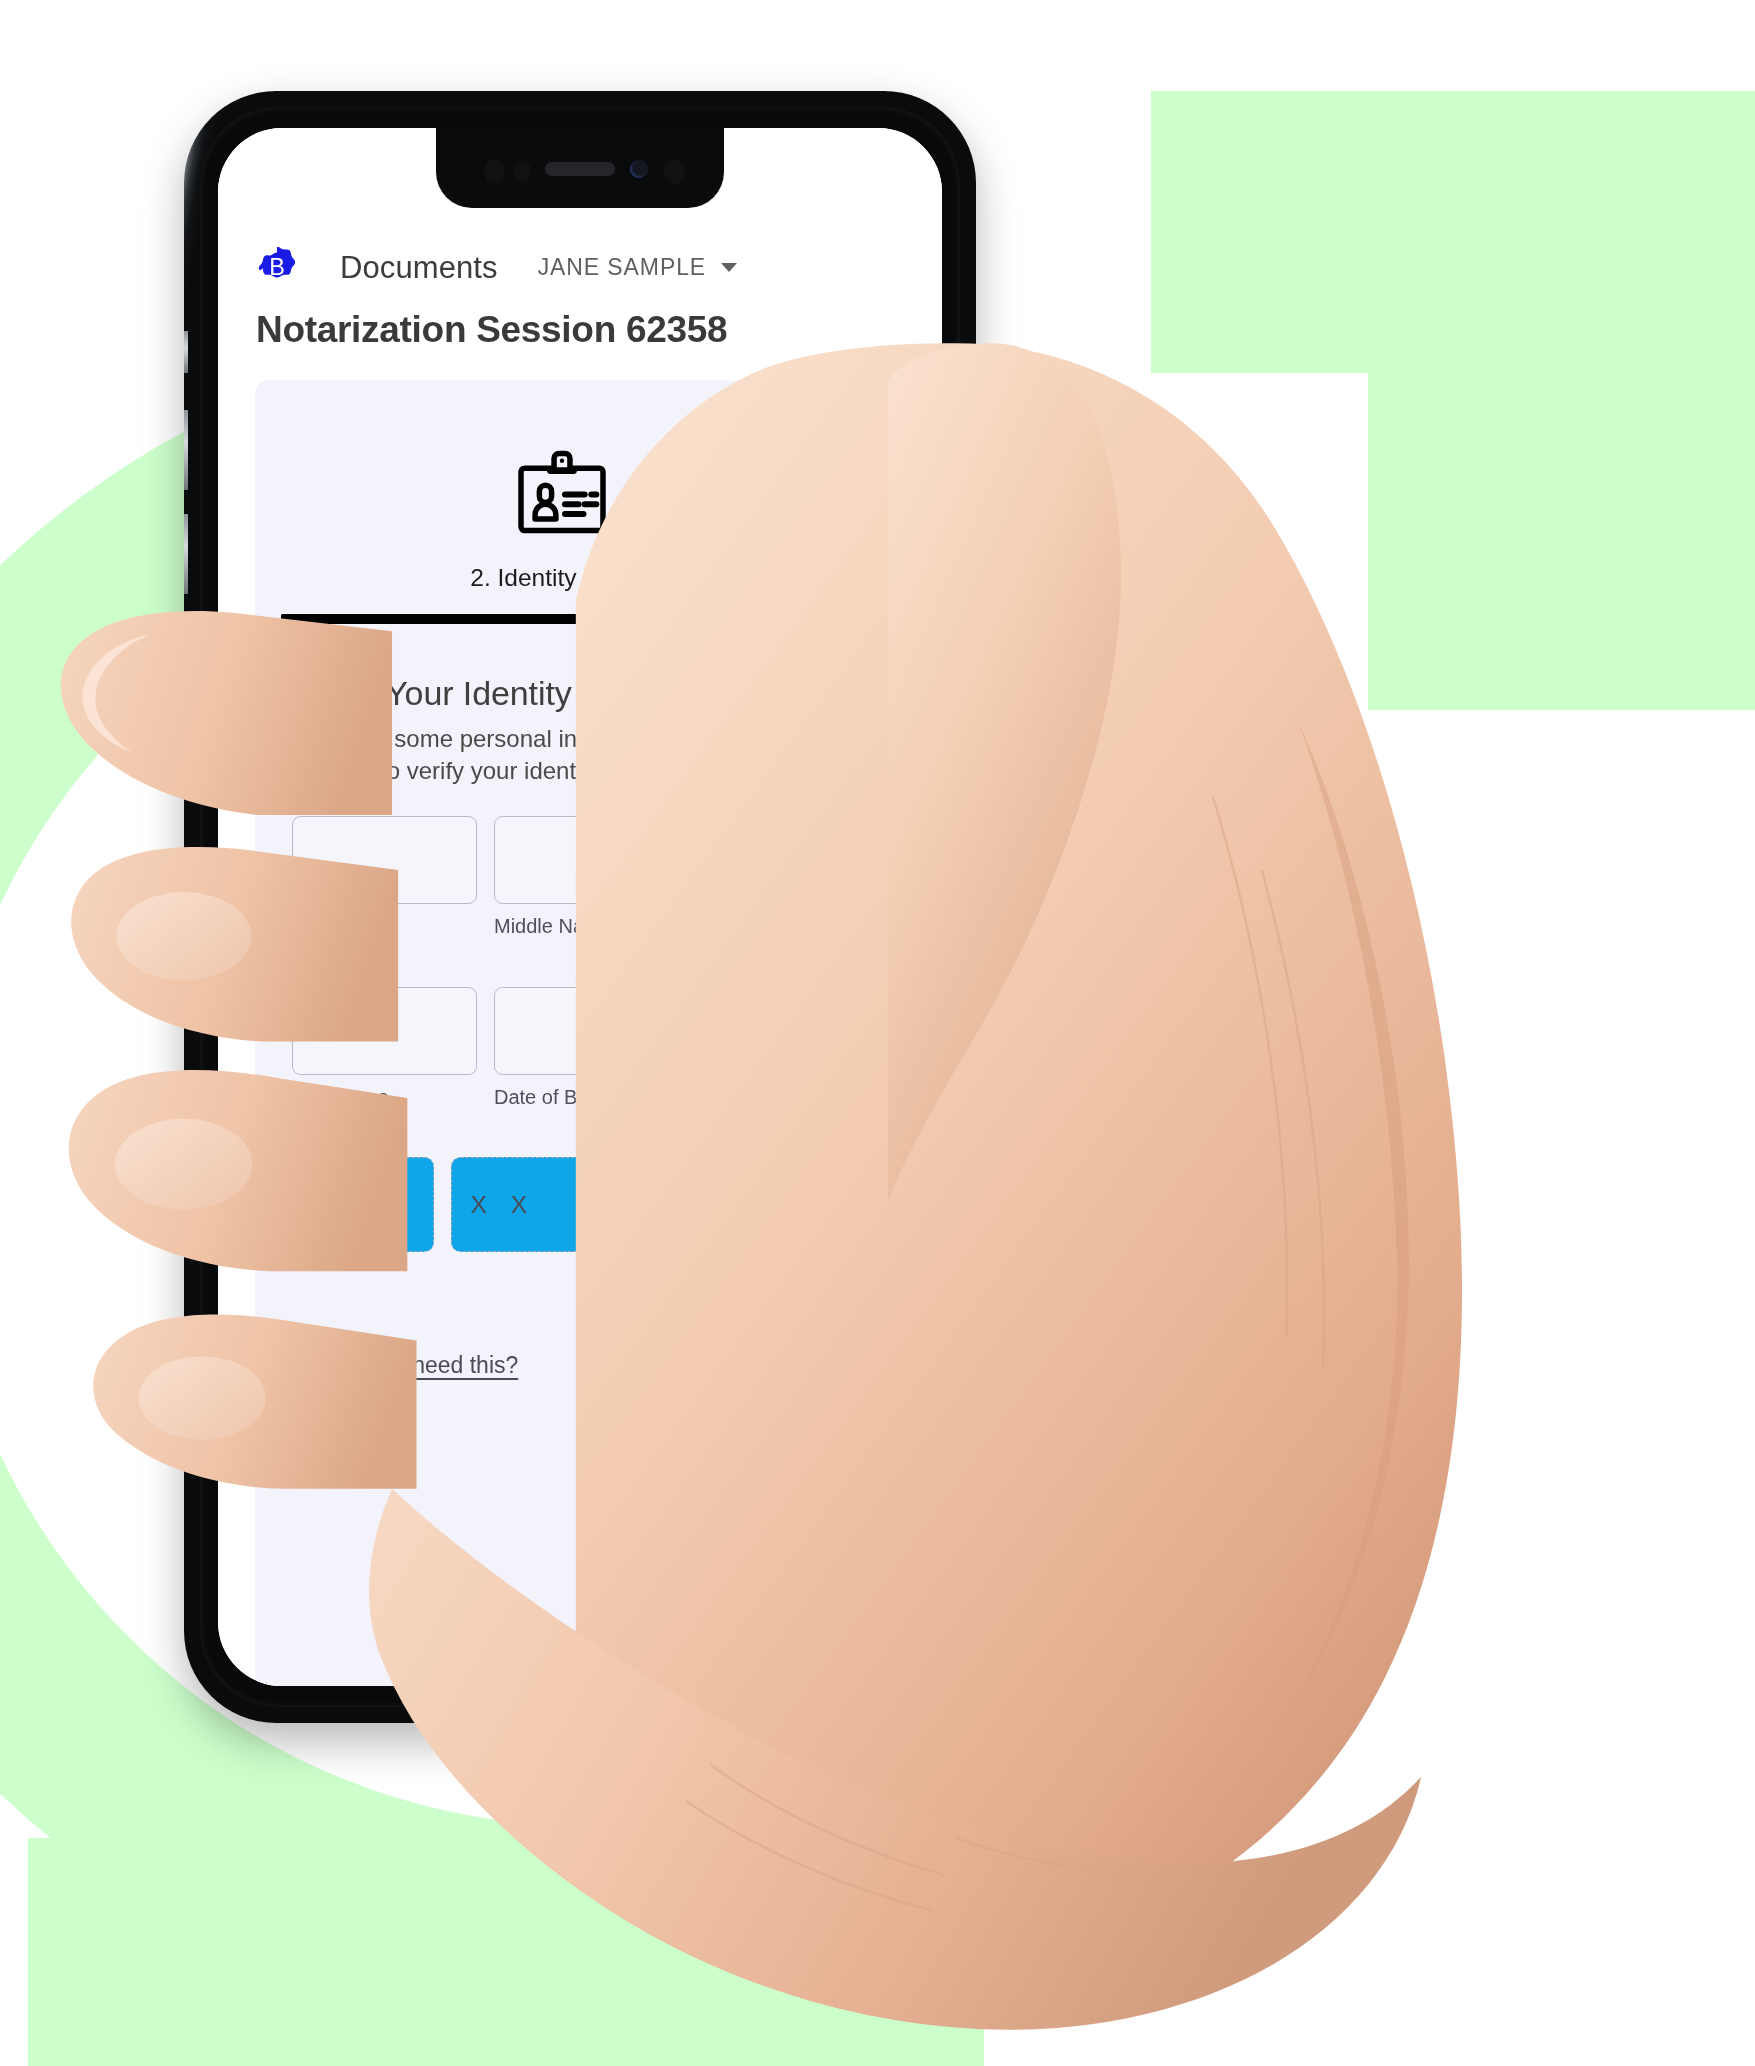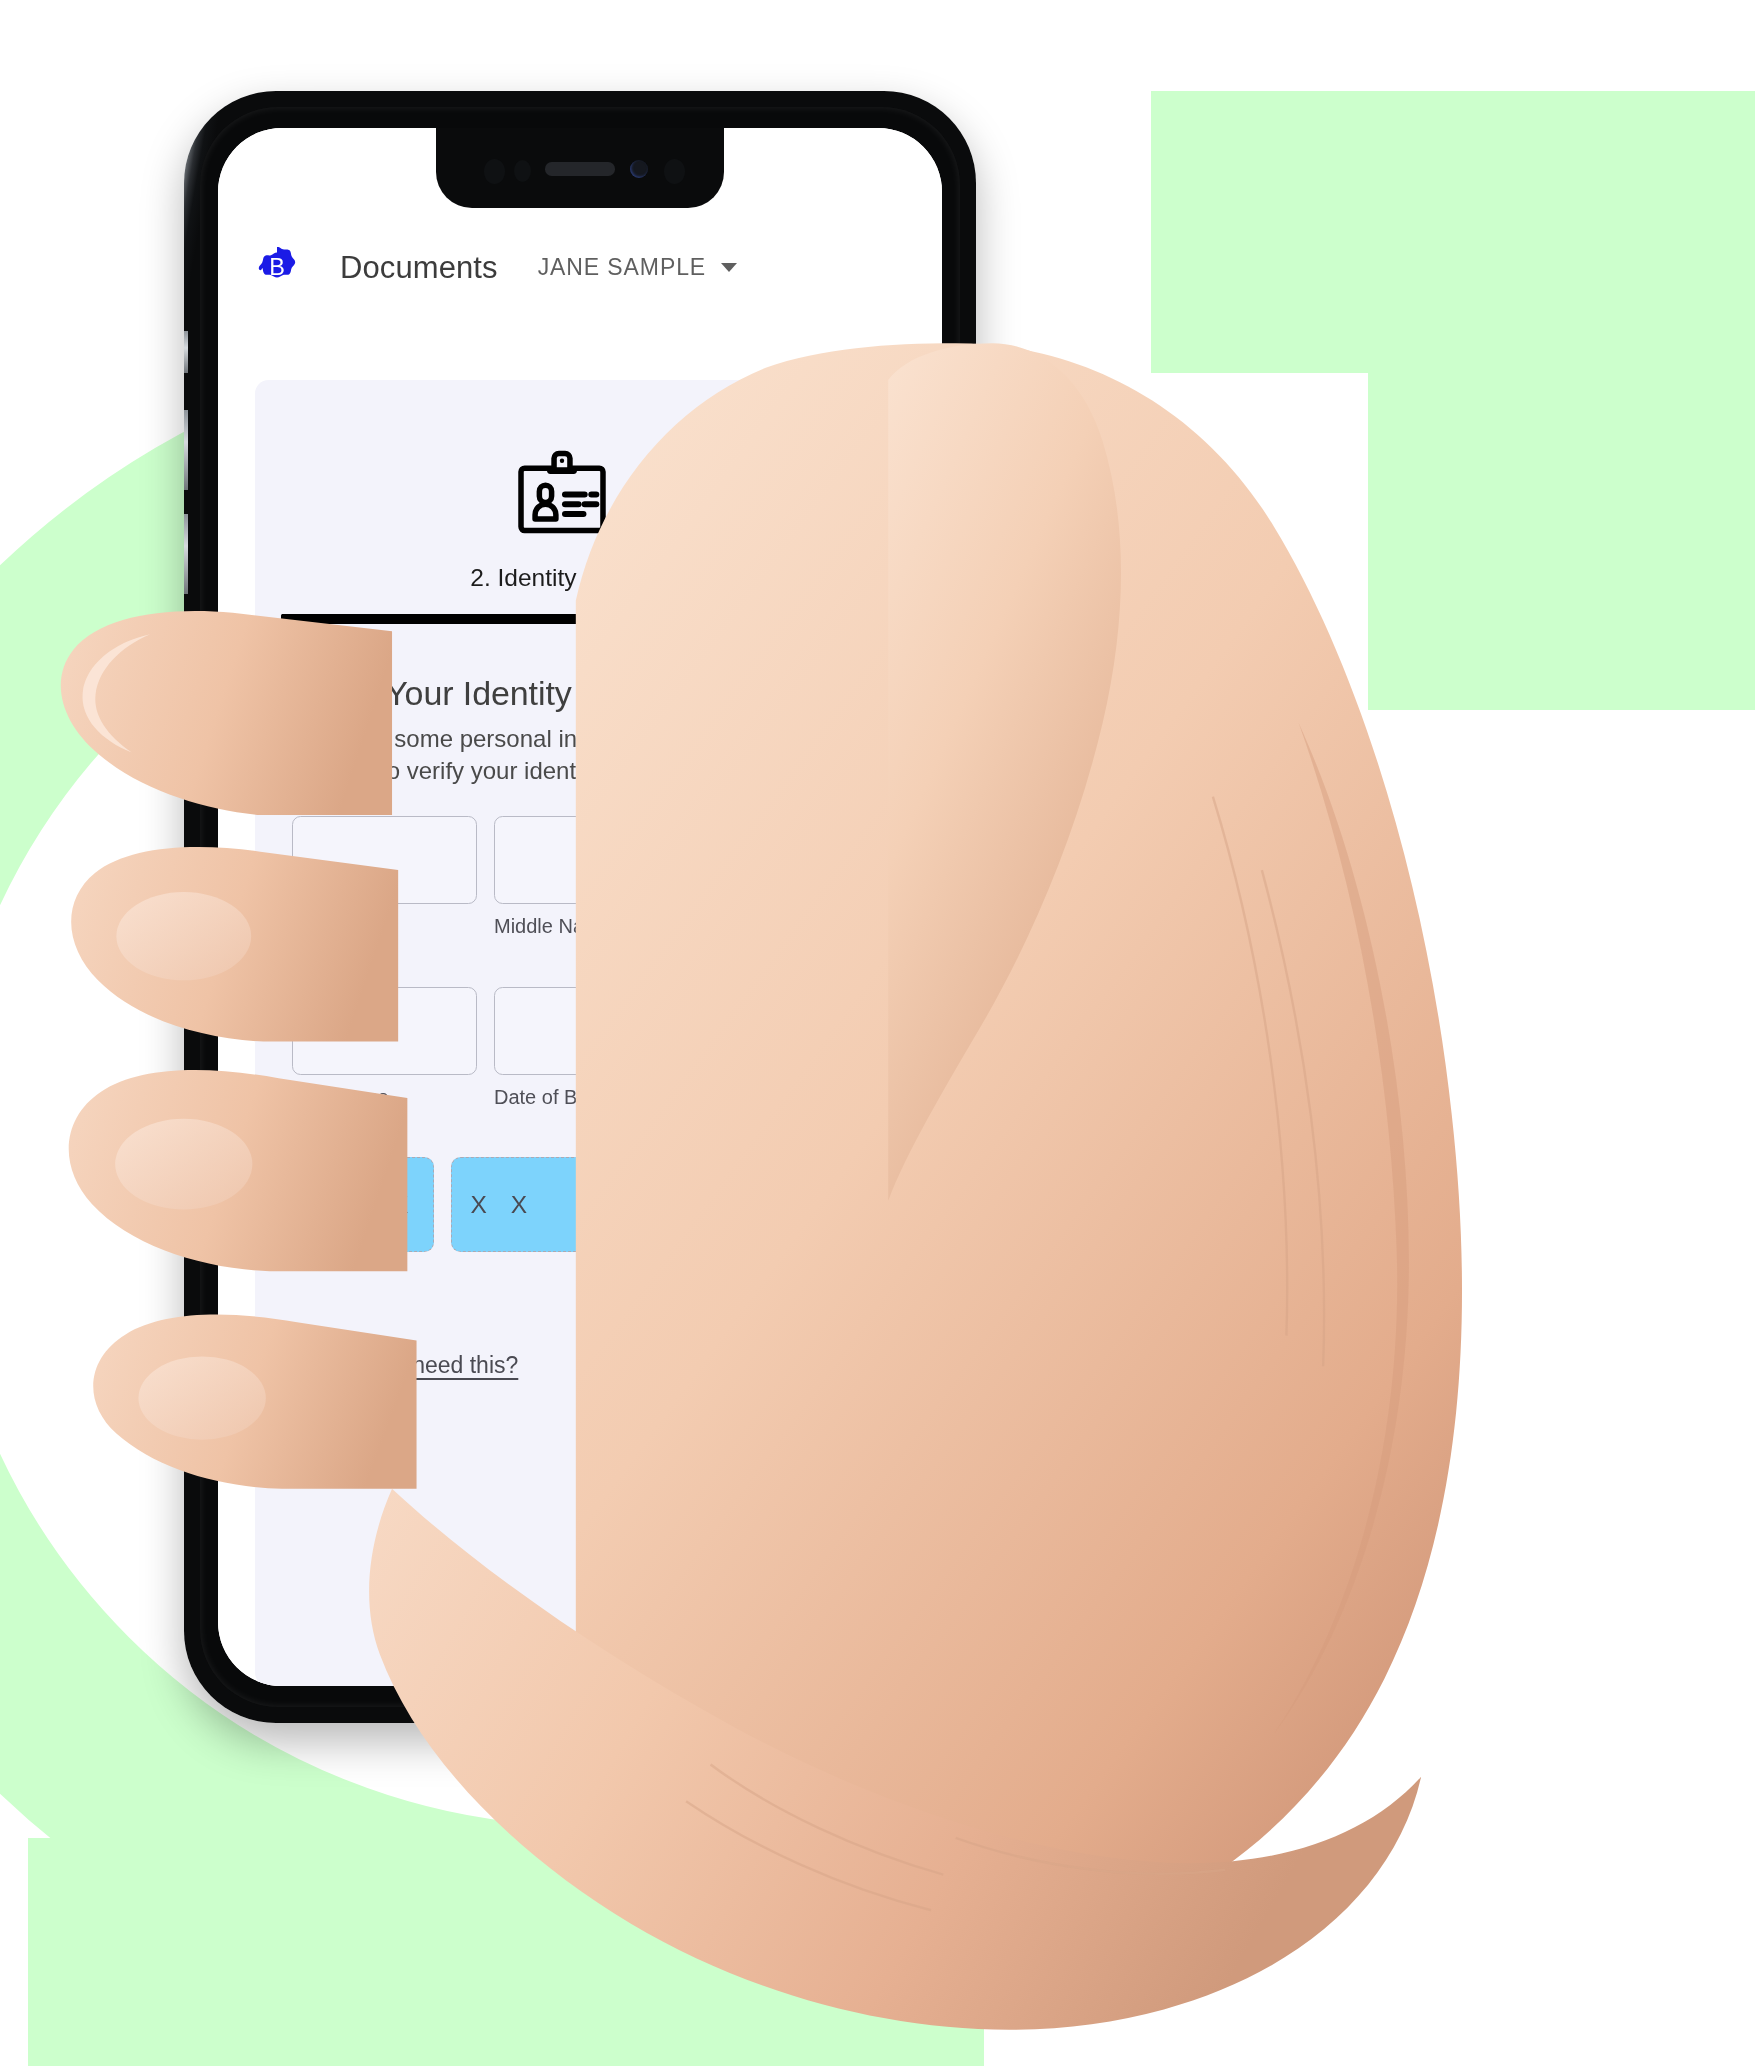--- a/index.html
+++ b/index.html
@@ -365,21 +365,21 @@
     top: 50%;
     transform: translateY(-50%);
   }
   .cal-icon svg { display: block; }
 
   .ssn-box {
     width: 142px;
     height: 95px;
     border: 1.8px dashed #a9aab6;
     border-radius: 9.8px;
-    background: #7dd3fc;
+    background: #0ea5e9;
     box-sizing: border-box;
     display: flex;
     align-items: center;
     padding-left: 18.4px;
   }
   .ssn-box.solid {
     border: 1.8px solid #b9bac6;
     background: #F5F5FC;
     width: 104px;
   }
@@ -453,20 +453,21 @@
         </div>
 
         <div id="nav-documents">Documents</div>
 
         <div id="user-menu">
           <span id="user-name">JANE SAMPLE</span>
           <span id="user-caret"></span>
         </div>
       </div>
 
+      <div id="page-title">Notarization Session 62358</div>
 
       <div id="card">
 
         <div id="step-icon-wrap">
           <svg width="104" height="92" viewBox="0 0 170 150" xmlns="http://www.w3.org/2000/svg" fill="none" stroke="#000000" stroke-width="9" stroke-linecap="round" stroke-linejoin="round">
 
             <path d="M72 36 V20 a8 8 0 0 1 8-8 h10 a8 8 0 0 1 8 8 V36"></path>
             <circle cx="85" cy="24" r="3.6" fill="#000" stroke="none"></circle>
             <path d="M66 40 H104" stroke-width="11"></path>
 

